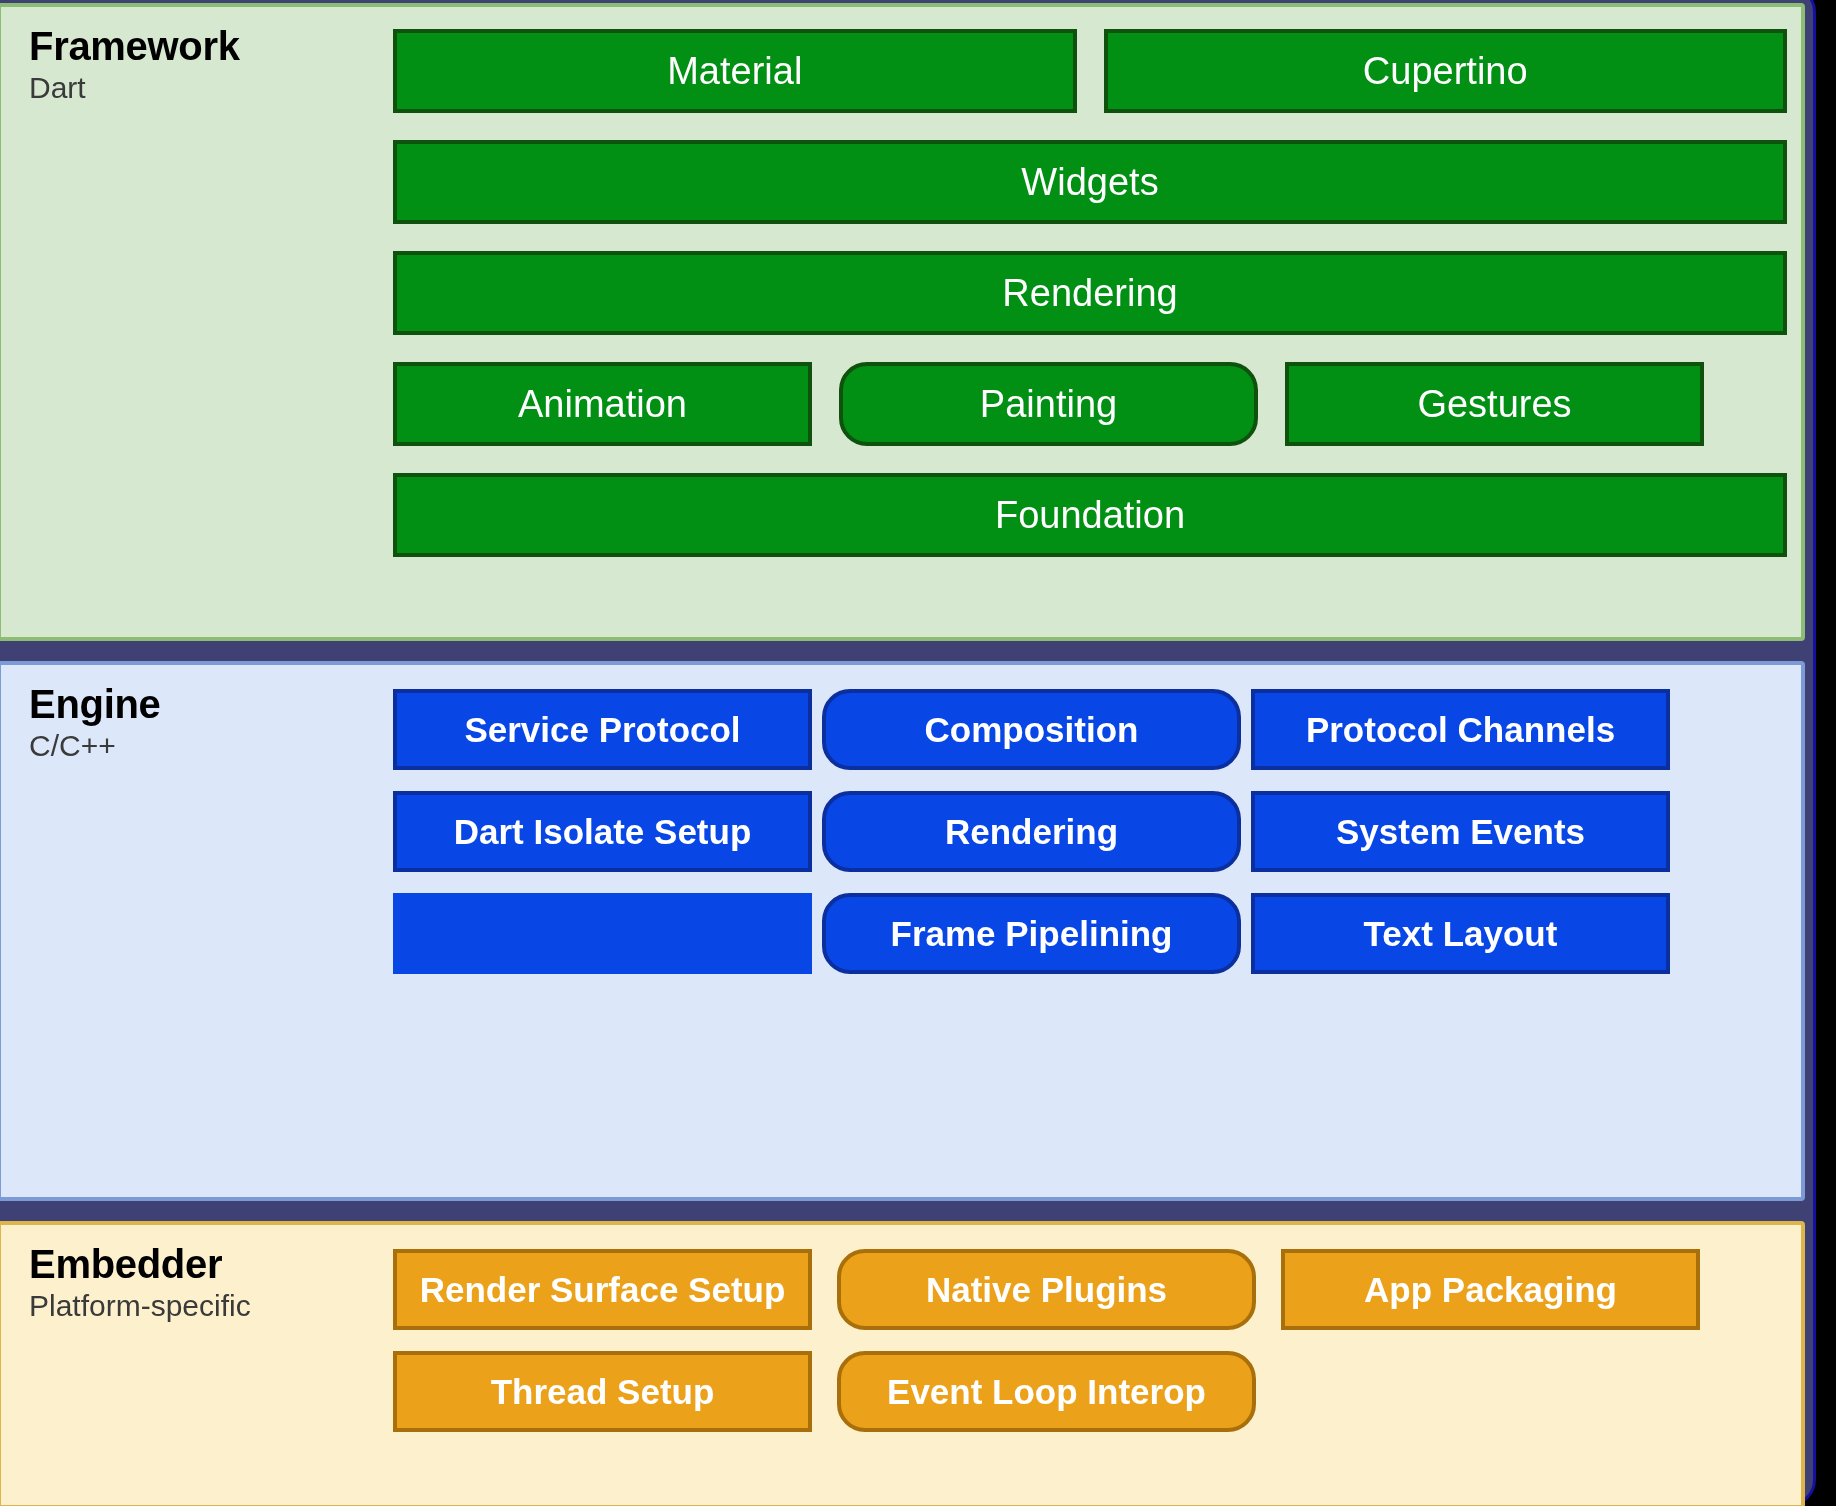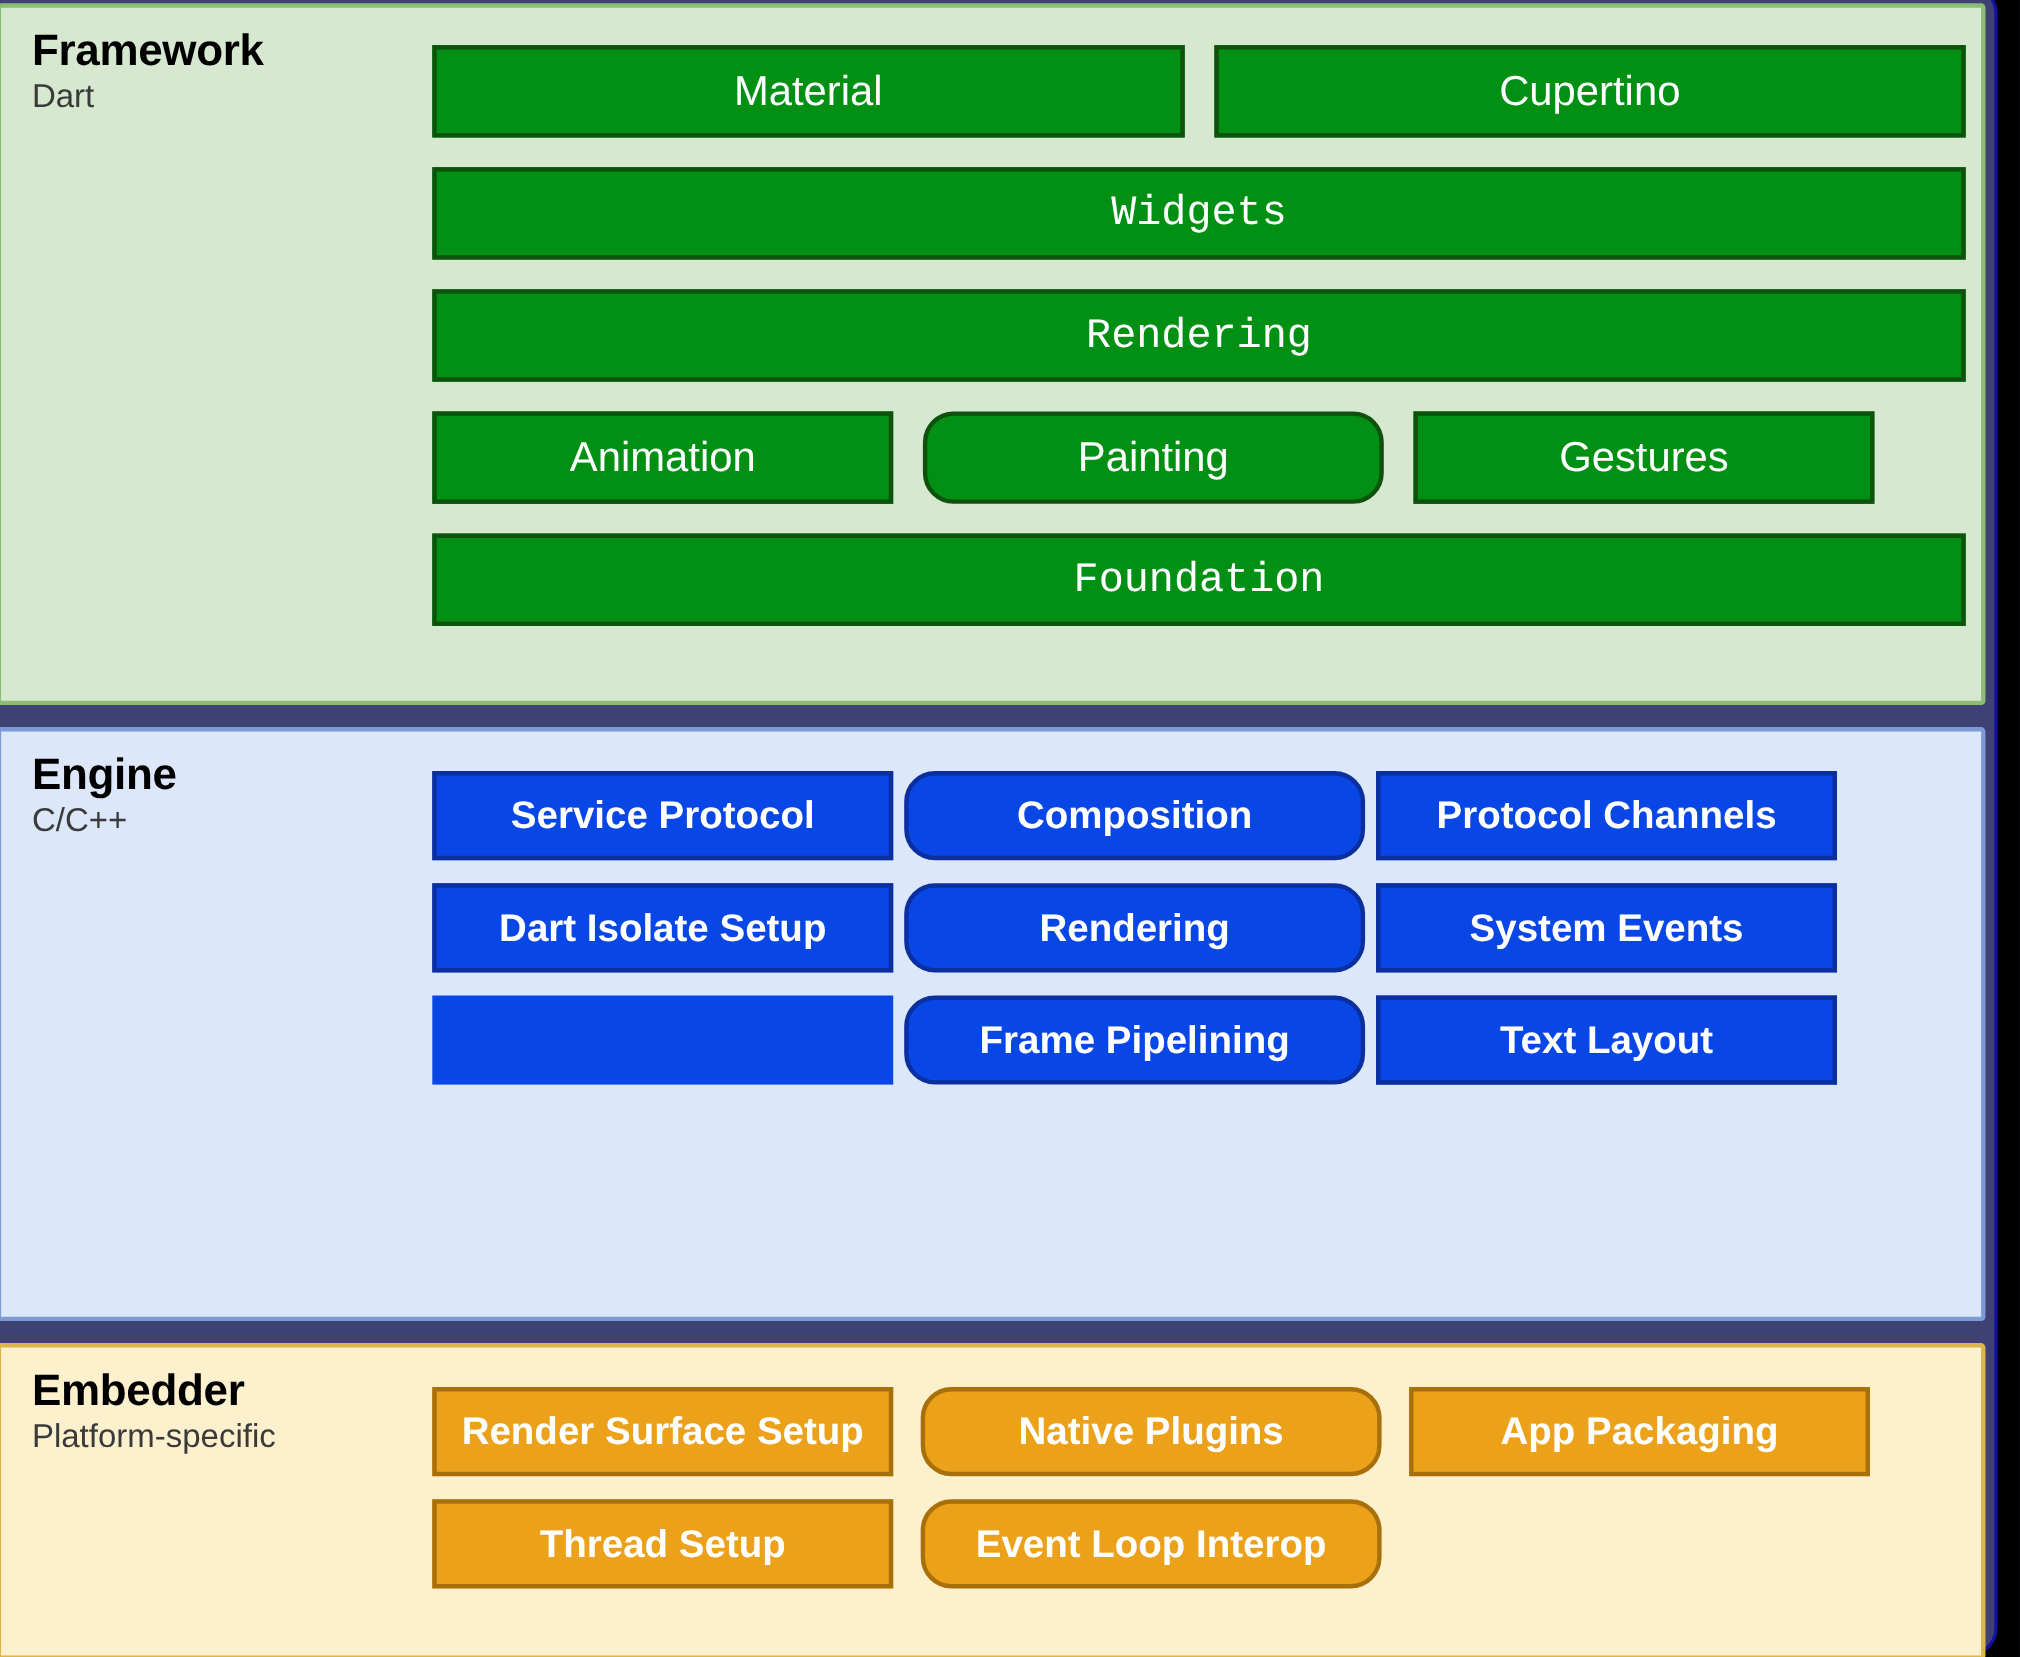--- a/index.html
+++ b/index.html
@@ -71,21 +71,20 @@
     color: #3a3a3a;
     line-height: 1.18;
     margin-top: 2px;
     white-space: nowrap;
   }
 
   .layer-body {
     flex: 1 1 auto;
     padding: 22px 14px 18px 0;
     box-sizing: border-box;
-    margin-top: 12px;
   }
 
   .row {
     display: flex;
     flex-direction: row;
     gap: 27px;
     margin-bottom: 27px;
   }
   .row:last-child { margin-bottom: 0; align-items: flex-end; }
 
@@ -98,21 +97,21 @@
     align-items: center;
     justify-content: center;
     text-align: center;
     color: #ffffff;
     white-space: nowrap;
     overflow: hidden;
   }
   .box.c1 { flex: 0 0 419px; }
   .box.c2 { flex: 0 0 419px; border-radius: 28px; }
   .box.c3 { flex: 0 0 419px; }
-  .box.full { flex: 1 1 auto; font-family: Liberation Mono, monospace; }
+  .box.full { flex: 1 1 auto; }
   .box.half { flex: 1 1 50%; }
   .box.spacer {
     flex: 0 0 419px;
     border: none;
     background: transparent;
   }
 
   
   #layer-framework {
     top: 0;

